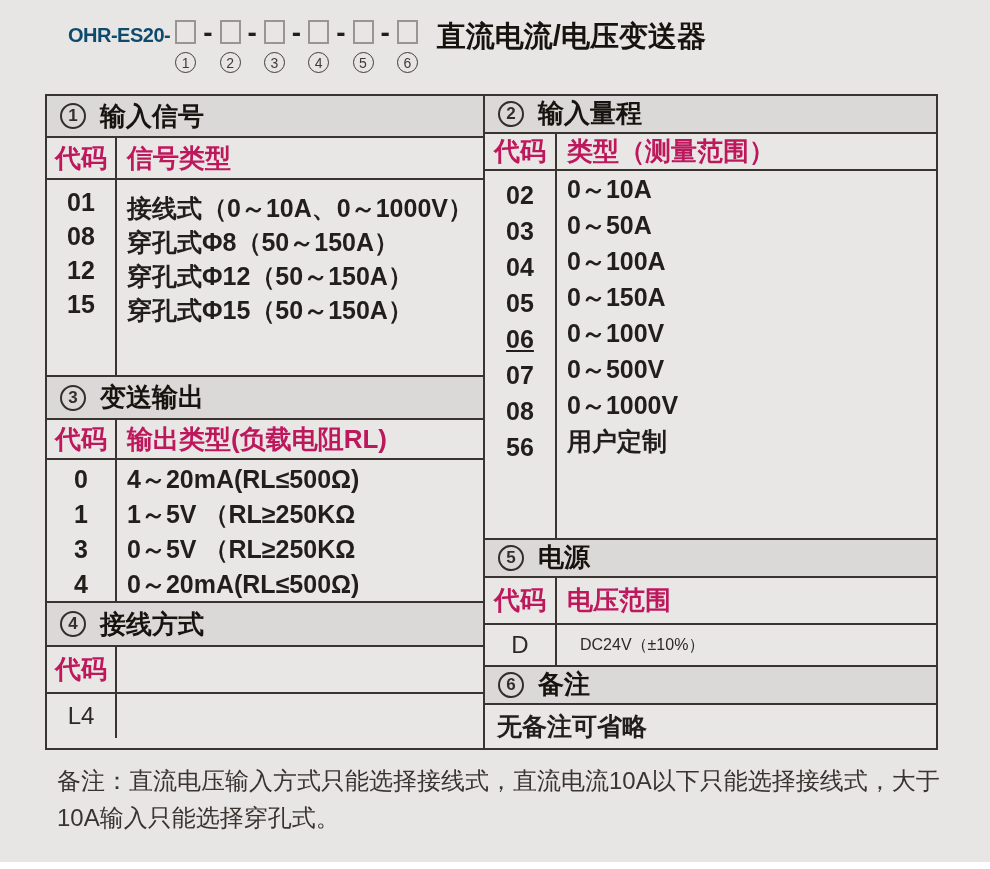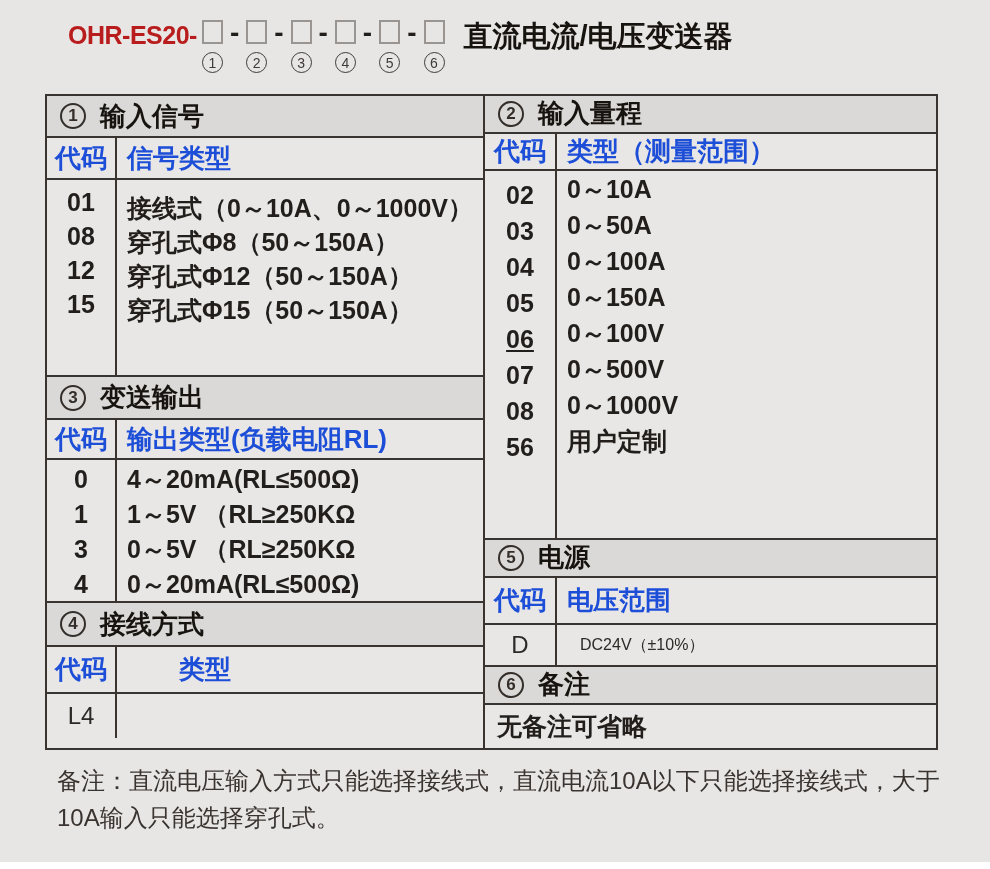--- a/index.html
+++ b/index.html
@@ -13,22 +13,22 @@
   }
   .gray-bg{position:absolute;left:0;top:0;width:990px;height:862px;background:#e8e6e4;}
 
   
   .title-row{
     position:absolute;left:68px;top:20px;
     display:flex;align-items:flex-start;
     white-space:nowrap;
   }
   .model{
-    font-size:25px;font-weight:bold;letter-spacing:-0.5px;
-    line-height:30px;color:#b91c1c;
+    font-size:20px;font-weight:bold;letter-spacing:-0.5px;
+    line-height:30px;color:#0c4a6e;
   }
   .unit{display:inline-flex;flex-direction:column;align-items:center;margin:0 5px;}
   .obox{
     width:21px;height:24px;border:2px solid #9a9591;background:transparent;
     box-sizing:border-box;
   }
   .circ{
     margin-top:8px;
     width:21px;height:21px;border:1.5px solid #3f3a36;border-radius:50%;
     box-sizing:border-box;
@@ -68,21 +68,21 @@
   }
   .split{display:flex;height:100%;}
   .code-col{
     box-sizing:border-box;border-right:2px solid #3a3431;
     display:flex;flex-direction:column;align-items:center;
     text-align:center;flex:0 0 auto;
   }
   .col-left .code-col{width:70px;}
   .col-right .code-col{width:72px;}
   .label-col{flex:1;display:flex;flex-direction:column;box-sizing:border-box;padding-left:10px;}
-  .hd{font-size:26px;font-weight:bold;color:#1d4ed8;}
+  .hd{font-size:26px;font-weight:bold;color:#be185d;}
   .hd .code-col,.hd .label-col{justify-content:center;}
   .cell-line{font-weight:bold;font-size:25px;color:#221e1b;white-space:nowrap;}
   .codes-font{font-size:24px;}
   .pad-extra{padding-left:62px;}
 
   
   .footer-note{
     position:absolute;left:57px;top:762px;width:910px;
     font-size:24px;line-height:37px;color:#3a3431;
   }
@@ -190,21 +190,20 @@
       </div>
 
       <div class="blk sec-h" style="height:44px;">
         <span class="sec-circ">4</span>
         <span>接线方式</span>
       </div>
 
       <div class="blk hd" style="height:47px;">
         <div class="split">
           <div class="code-col" style="justify-content:center;">代码</div>
-          <div class="label-col pad-extra" style="justify-content:center;">类型</div>
         </div>
       </div>
 
       <div class="blk last" style="height:44px;">
         <div class="split">
           <div class="code-col codes-font" style="justify-content:center;">L4</div>
         </div>
       </div>
     </div>
 

